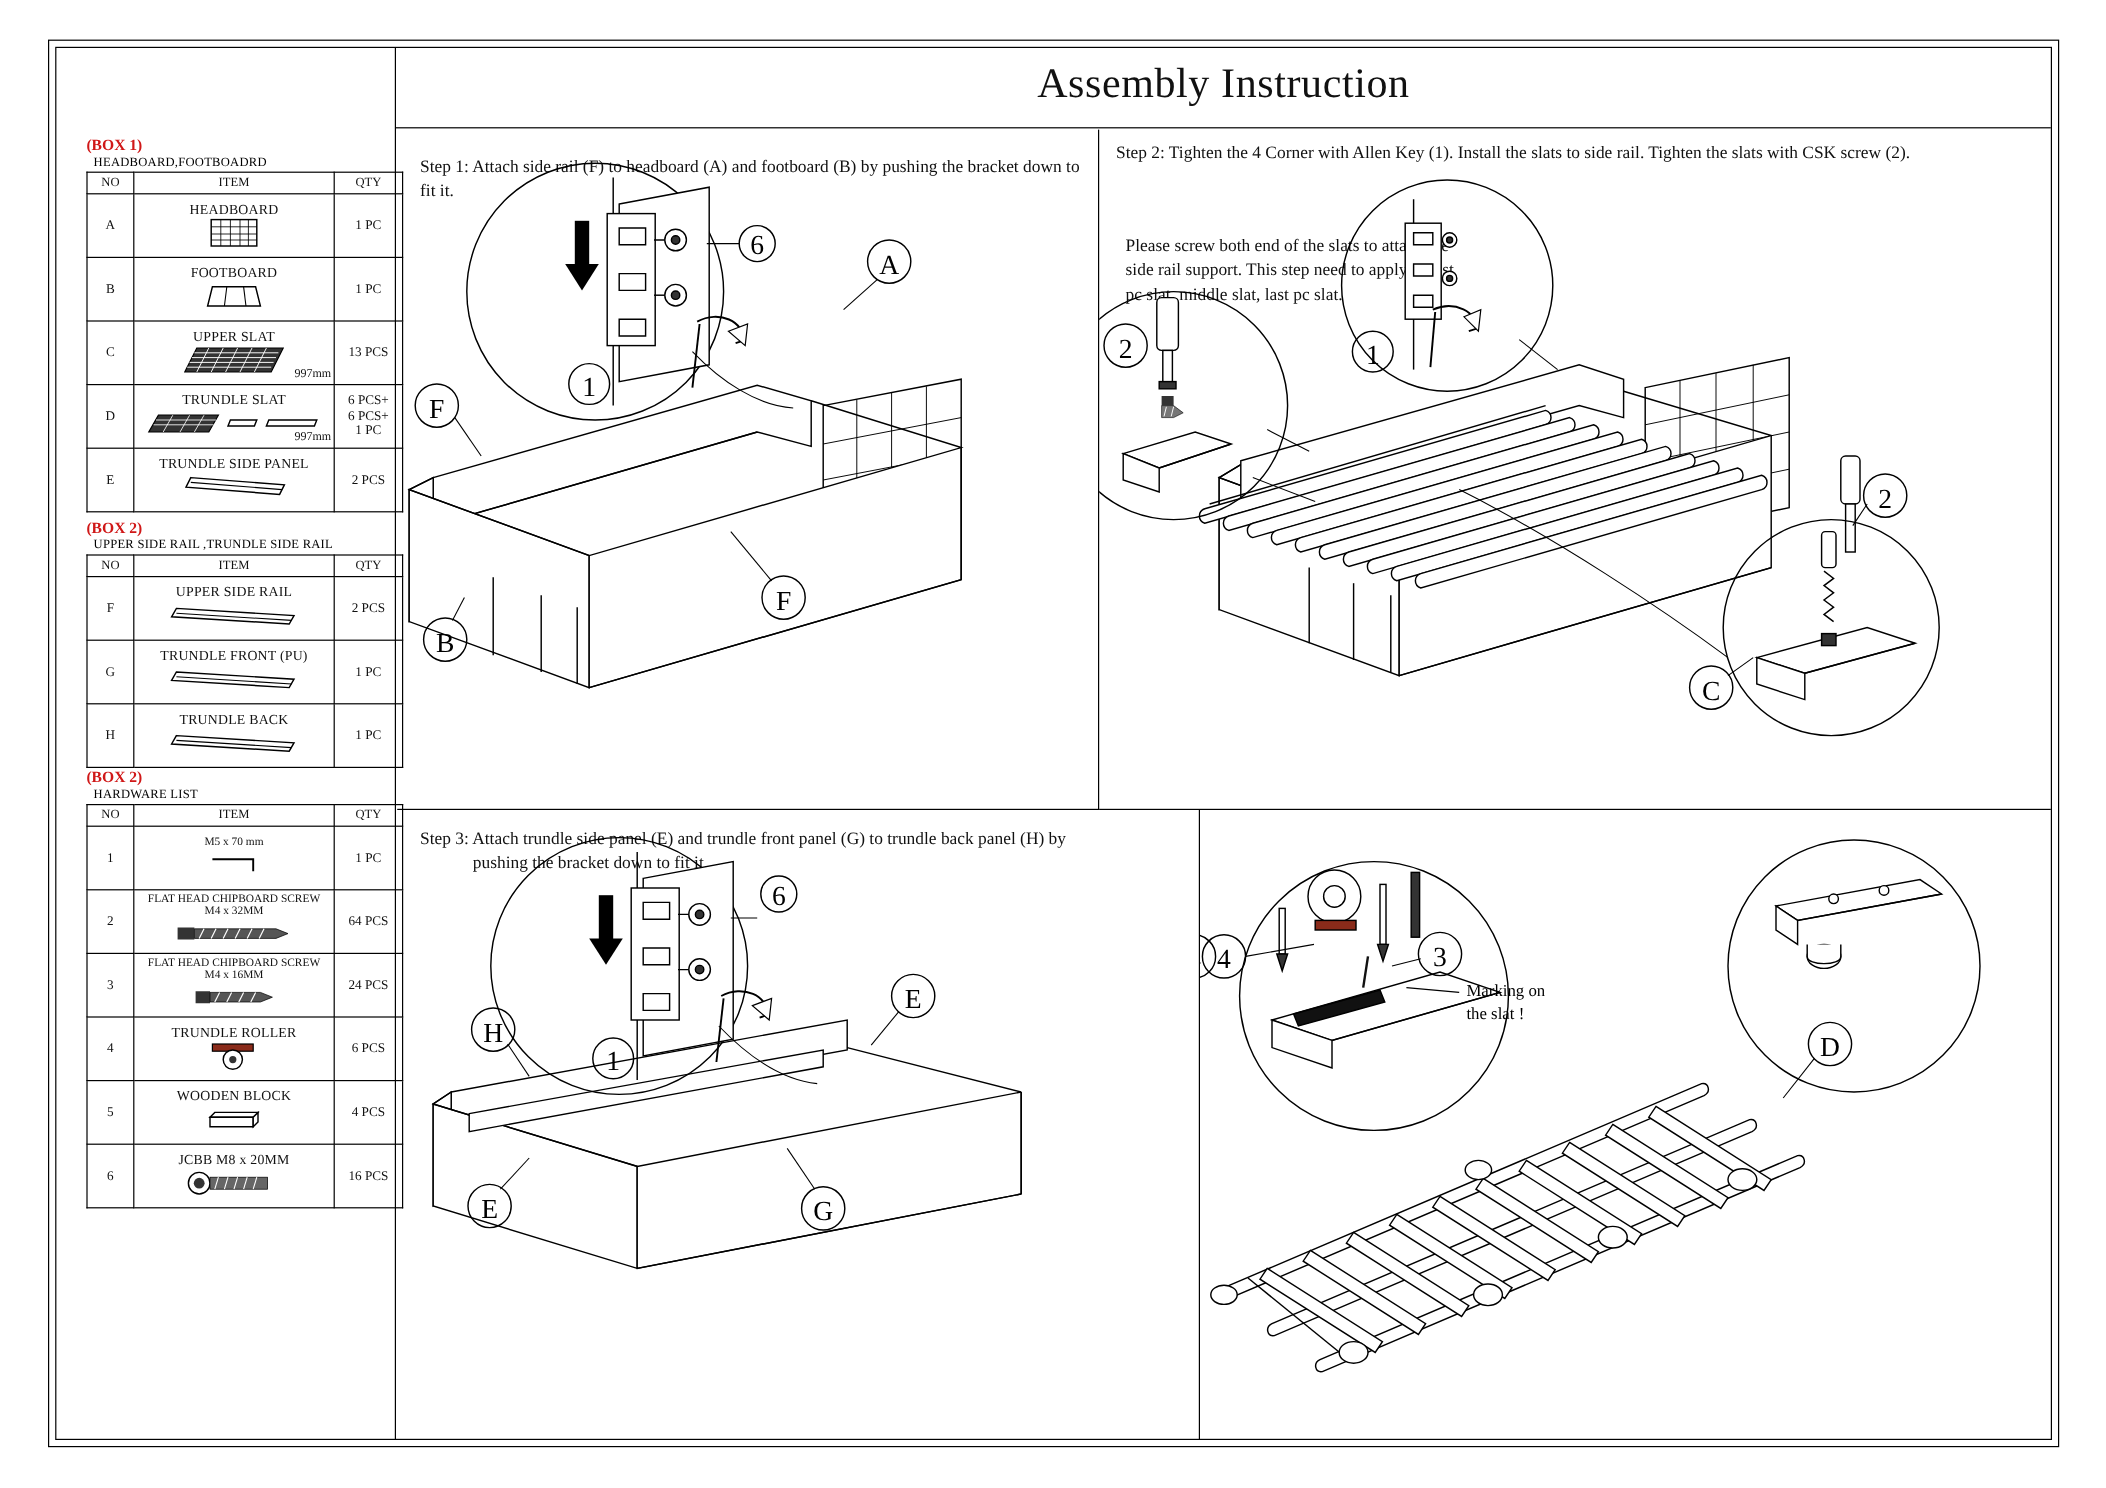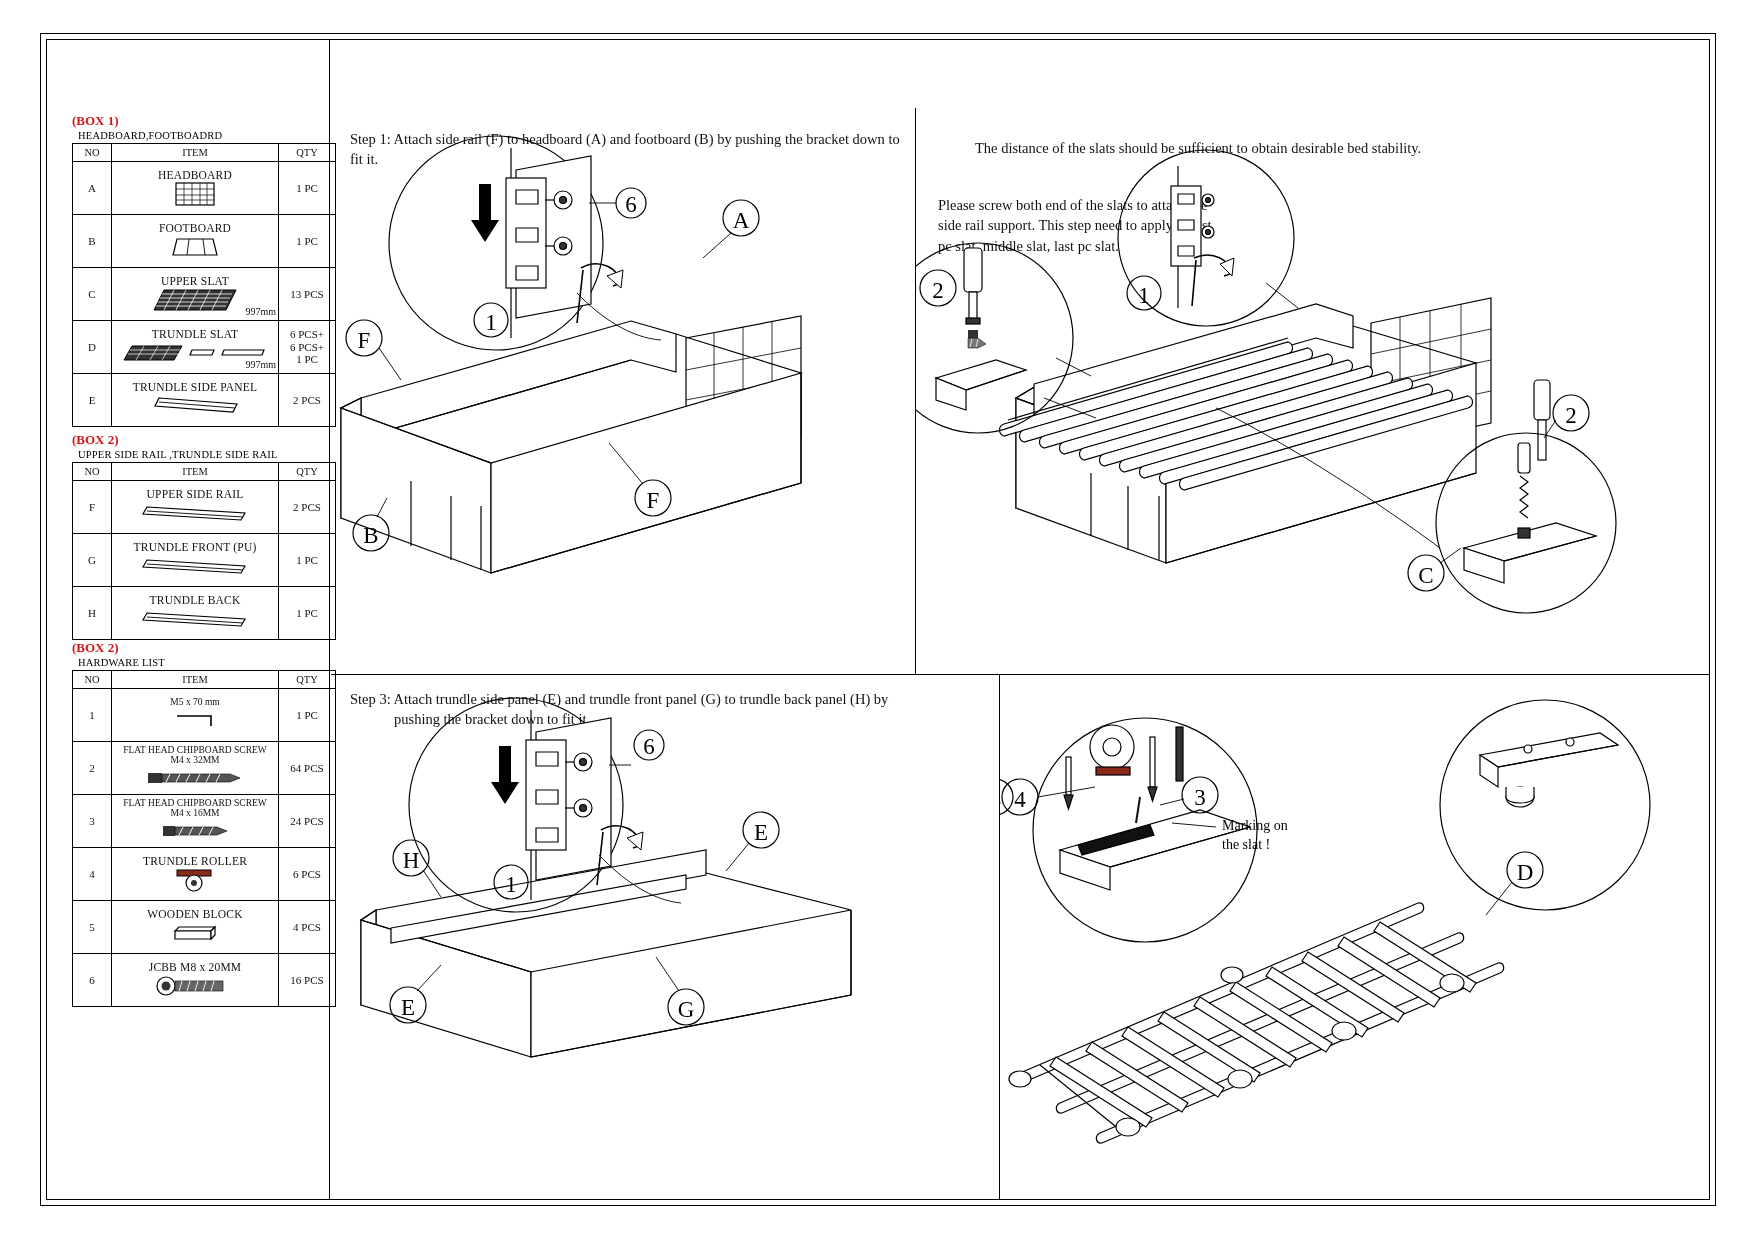--- a/index.html
+++ b/index.html
@@ -56,20 +56,23 @@
   .note{position:absolute;font-size:14.5px;line-height:1.4;}
 </style>
 </head>
 <body>
 
 <div id="page">
 
   <div class="bdr" id="outer1"></div>
   <div class="bdr" id="outer2"></div>
 
+  <div id="titlebar">
+    <div id="title">Assembly Instruction</div>
+  </div>
 
   <div id="leftcol"></div>
 
   <div class="tblwrap" style="top:113px;">
     <div class="boxlab">(BOX 1)</div>
     <div class="boxsub">HEADBOARD,FOOTBOADRD</div>
     <table class="parts">
       <tbody>
           <tr>
         <th class="cno">NO</th>
@@ -422,21 +425,21 @@
     <text x="322" y="400" text-anchor="middle" class="callout">F</text>
     <line x1="312" y1="376" x2="278" y2="335" class="thin"></line>
 
     <circle cx="40" cy="425" r="18" class="ln" fill="#fff"></circle>
     <text x="40" y="435" text-anchor="middle" class="callout">B</text>
     <line x1="46" y1="409" x2="56" y2="390" class="thin"></line>
   </svg>
 
 
   <div id="p2"></div>
-  <div class="steptext" style="left:975px;top:139px;width:740px;">The distance of the slats should be sufficient to obtain desirable bed stability.</div>
+  <div class="steptext" style="left:930px;top:119px;width:775px;">Step 2: Tighten the 4 Corner with Allen Key (1). Install the slats to side rail. Tighten the slats with CSK screw (2).</div>
   <div class="note" style="left:938px;top:195px;width:290px;">Please screw both end of the slats to attach the side rail support. This step need to apply on 1st pc slat, middle slat, last pc slat.</div>
 
   <svg class="svgbox" style="left:916px;top:108px;" width="793" height="567" viewBox="0 0 793 567">
 
     <g class="ln">
       <path d="M455 215 L575 190 L575 315 L455 340 Z" fill="#fff"></path>
       <g stroke="#000" stroke-width=".8">
         <line x1="455" y1="246" x2="575" y2="221"></line>
         <line x1="455" y1="277" x2="575" y2="252"></line>
         <line x1="455" y1="308" x2="575" y2="283"></line>

